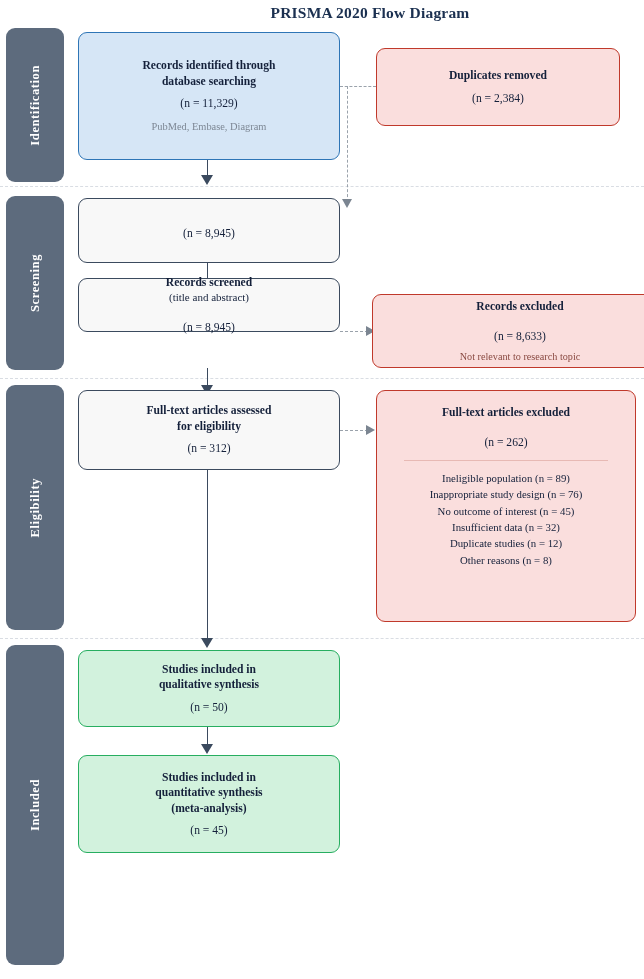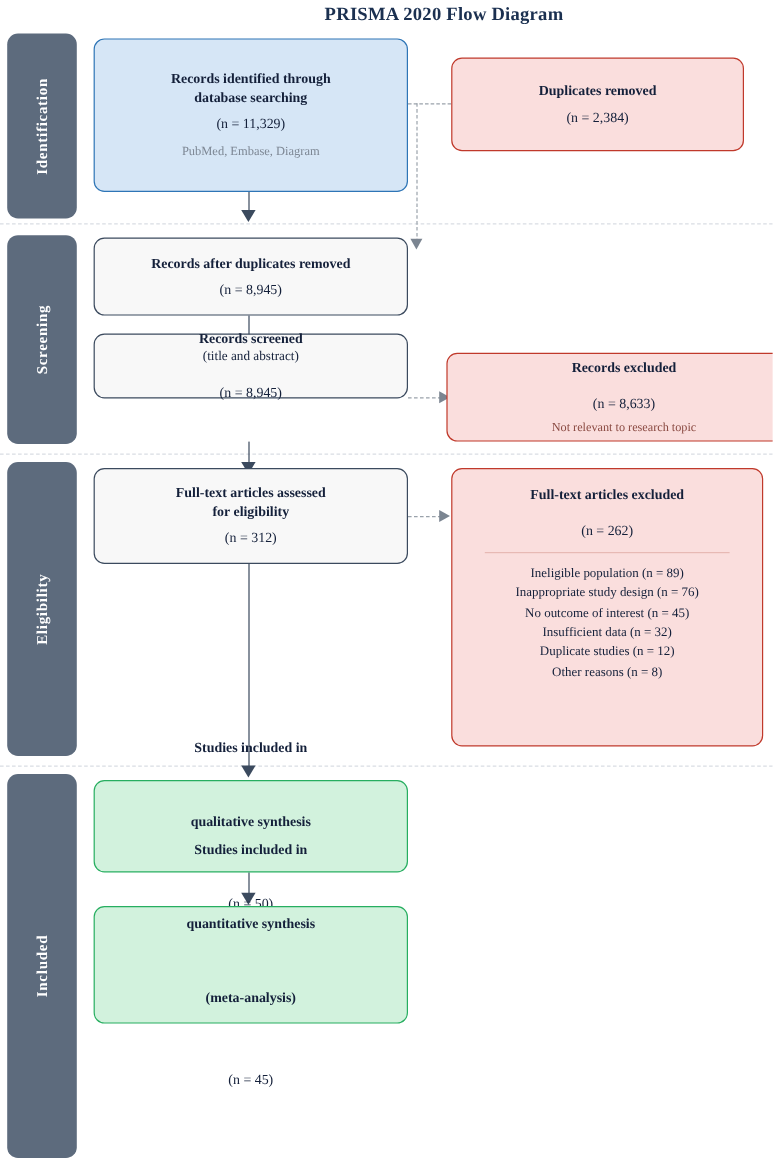--- a/index.html
+++ b/index.html
@@ -101,21 +101,21 @@
   }
   .node .src {
     font-size: 10.4px;
     color: #7d8794;
     margin-top: 8px;
   }
 
   .node.blue  { background: #d6e6f6; border: 1.6px solid #2e75b6; }
   .node.plain { background: #f8f8f8; border: 1.6px solid #3b4a5e; }
   .node.red   { background: #fadedd; border: 1.8px solid #c0392b; }
-  .node.green { background: #d2f2dd; border: 1.8px solid #27ae60; gap: 46px; }
+  .node.green { background: #d2f2dd; border: 1.8px solid #27ae60; }
 
   
   .reasons {
     margin-top: 9px;
     padding-top: 9px;
     border-top: 1px solid #e7b9b4;
     width: 86%;
   }
   .reasons .r {
     font-size: 10.8px;
@@ -219,21 +219,20 @@
     <span class="line num">(n = 11,329)</span>
     <span class="line src">PubMed, Embase, Diagram</span>
   </div>
 
   <div class="node red" style="left:376px;top:48px;width:244px;height:78px;">
     <span class="line hd">Duplicates removed</span>
     <span class="line num">(n = 2,384)</span>
   </div>
 
   <div class="node plain" style="left:78px;top:198px;width:262px;height:65px;">
-    <span class="line hd">Records after duplicates removed</span>
     <span class="line num">(n = 8,945)</span>
   </div>
 
   <div class="node plain" style="left:78px;top:278px;width:262px;height:54px;">
     <span class="line hd">Records screened</span>
     <span class="line sub">(title and abstract)</span>
     <span class="line num tight">(n = 8,945)</span>
   </div>
 
   <div class="node red" style="left:372px;top:294px;width:296px;height:74px;">

